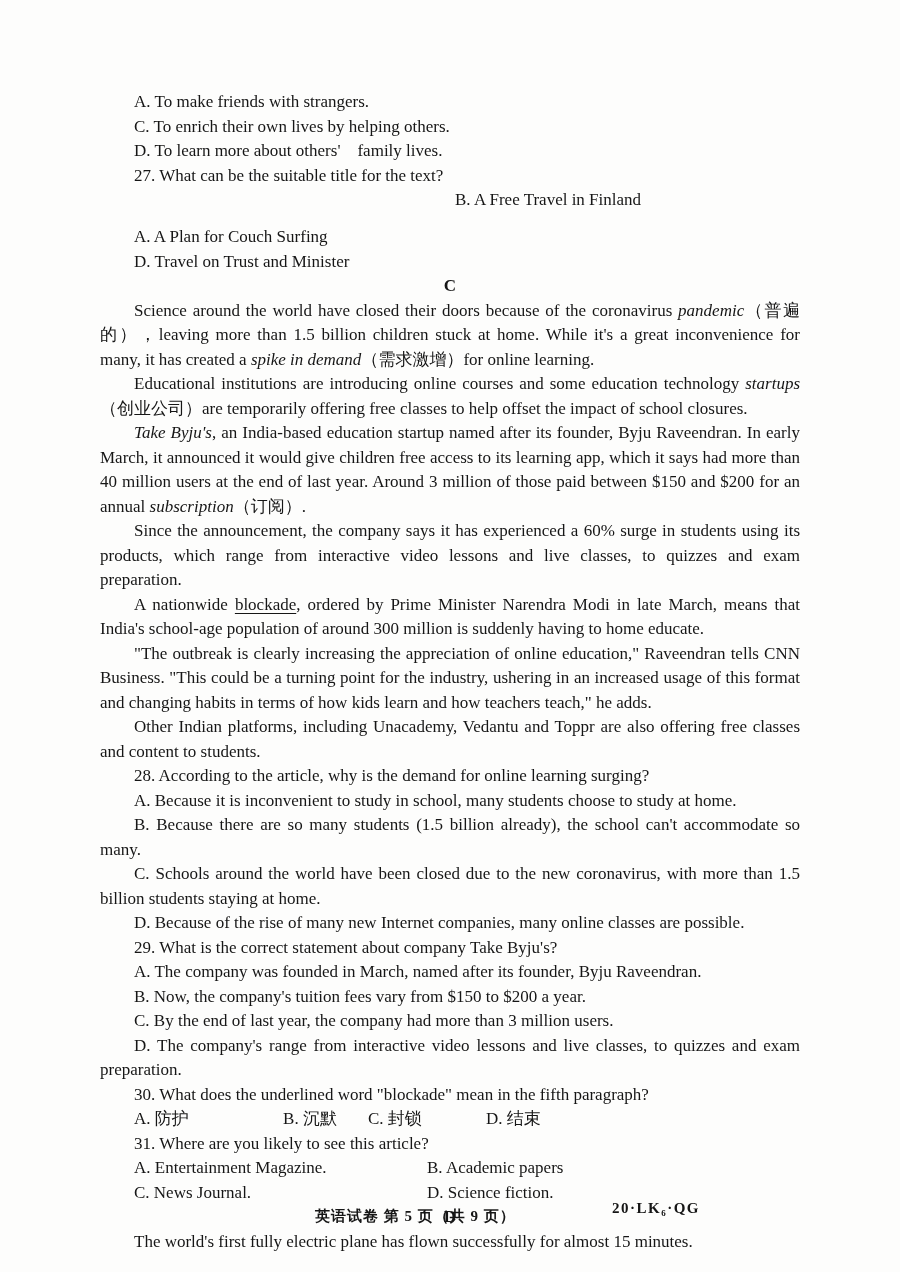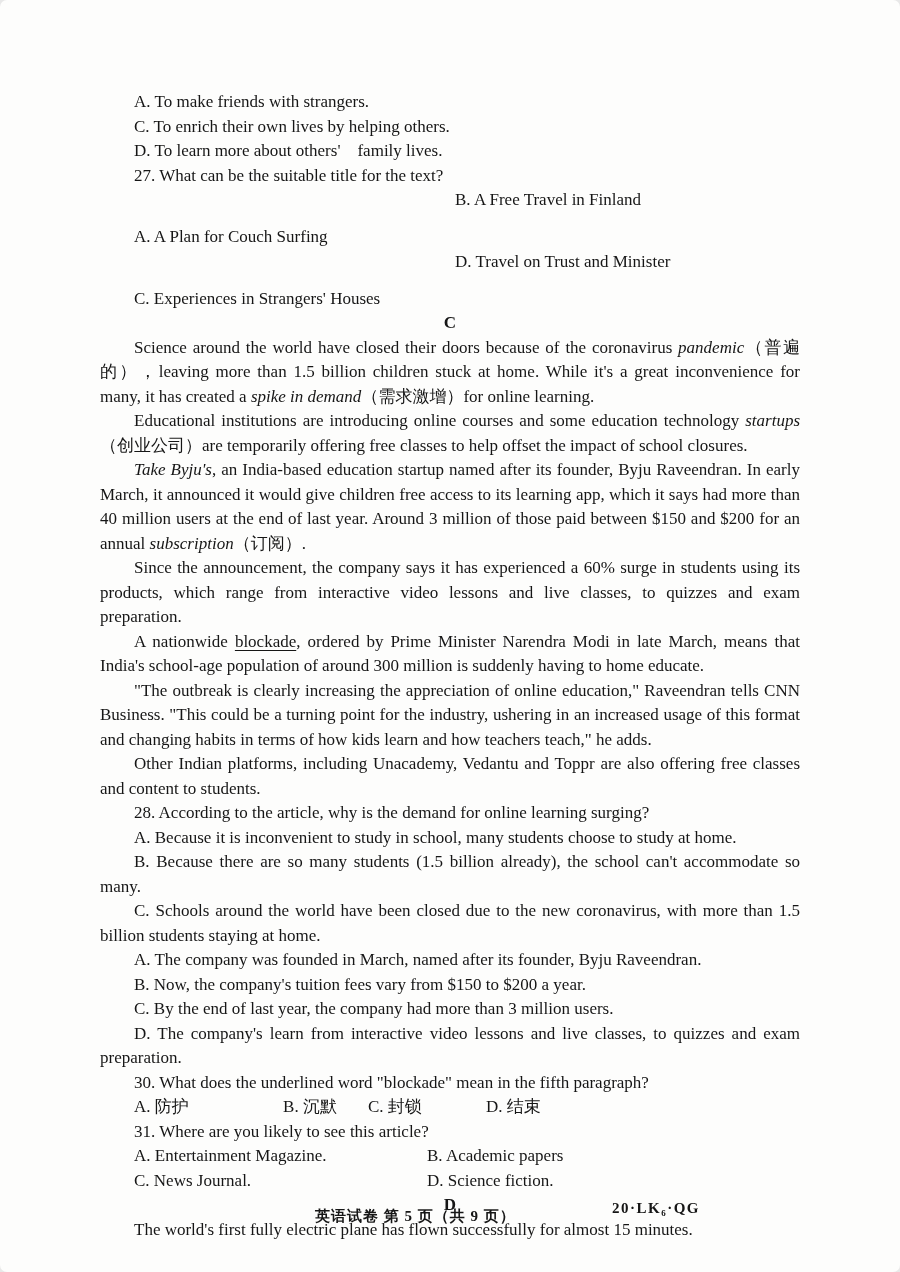--- a/index.html
+++ b/index.html
@@ -7,21 +7,20 @@
   .page {
     position:relative;
     width:900px; height:1272px;
     margin:0 auto;
     background:#fdfdfc;
     color:#161616;
     font-family:"Liberation Serif","DejaVu Serif",serif;
     font-size:17px;
     line-height:24.5px;
     overflow:hidden;
-    border-radius:7px;
   }
   .content {
     position:absolute;
     left:100px; top:90px;
     width:700px;
   }
   .ind  { text-indent:34px; }
   .just { text-align:justify; }
   .row  { padding-left:34px; display:flex; }
   .c320 { flex:0 0 321px;margin-top:37px; }
@@ -54,21 +53,20 @@
     <div class="ind">A. To make friends with strangers.</div>
     <div class="ind">C. To enrich their own lives by helping others.</div>
     <div class="ind">D. To learn more about others'　family lives.</div>
 
     <div class="ind">27. What can be the suitable title for the text?</div>
     <div class="row">
       <span class="c320">A. A Plan for Couch Surfing</span>
       <span>B. A Free Travel in Finland</span>
     </div>
     <div class="row">
-      <span class="c320">C. Experiences in Strangers' Houses</span>
       <span>D. Travel on Trust and Minister</span>
     </div>
 
     <div class="sec-head">C</div>
 
     <p class="ind just"><span>Science around the world have closed their doors because of the coronavirus </span><i>pandemic</i><span>（普遍的），leaving more than 1.5 billion children stuck at home. While it's a great inconvenience for many, it has created a </span><i>spike in demand</i><span>（需求激增）for online learning.</span></p>
 
     <p class="ind just"><span>Educational institutions are introducing online courses and some education technology </span><i>startups</i><span> （创业公司）are temporarily offering free classes to help offset the impact of school closures.</span></p>
 
     <p class="ind just"><i>Take Byju's</i><span>, an India-based education startup named after its founder, Byju Raveendran. In early March, it announced it would give children free access to its learning app, which it says had more than 40 million users at the end of last year. Around 3 million of those paid between $150 and $200 for an annual </span><i>subscription</i><span>（订阅）.</span></p>
@@ -78,25 +76,27 @@
     <p class="ind just"><span>A nationwide </span><span class="uline">blockade</span><span>, ordered by Prime Minister Narendra Modi in late March, means that India's school-age population of around 300 million is suddenly having to home educate.</span></p>
 
     <p class="ind just">"The outbreak is clearly increasing the appreciation of online education," Raveendran tells CNN Business. "This could be a turning point for the industry, ushering in an increased usage of this format and changing habits in terms of how kids learn and how teachers teach," he adds.</p>
 
     <p class="ind just">Other Indian platforms, including Unacademy, Vedantu and Toppr are also offering free classes and content to students.</p>
 
     <div class="ind">28. According to the article, why is the demand for online learning surging?</div>
     <p class="ind just">A. Because it is inconvenient to study in school, many students choose to study at home.</p>
     <p class="ind just">B. Because there are so many students (1.5 billion already), the school can't accommodate so many.</p>
     <p class="ind just">C. Schools around the world have been closed due to the new coronavirus, with more than 1.5 billion students staying at home.</p>
+    <p class="ind just">D. Because of the rise of many new Internet companies, many online classes are possible.</p>
 
+    <div class="ind">29. What is the correct statement about company Take Byju's?</div>
     <p class="ind just">A. The company was founded in March, named after its founder, Byju Raveendran.</p>
     <p class="ind just">B. Now, the company's tuition fees vary from $150 to $200 a year.</p>
     <p class="ind just">C. By the end of last year, the company had more than 3 million users.</p>
-    <p class="ind just">D. The company's learn from interactive video lessons and live classes, to quizzes and exam preparation.</p>
+    <p class="ind just">D. The company's range from interactive video lessons and live classes, to quizzes and exam preparation.</p>
 
     <div class="ind">30. What does the underlined word "blockade" mean in the fifth paragraph?</div>
     <div class="row">
       <span class="c118">A. 防护</span>
       <span class="c116">B. 沉默</span>
       <span class="c118">C. 封锁</span>
       <span>D. 结束</span>
     </div>
 
     <div class="ind">31. Where are you likely to see this article?</div>

